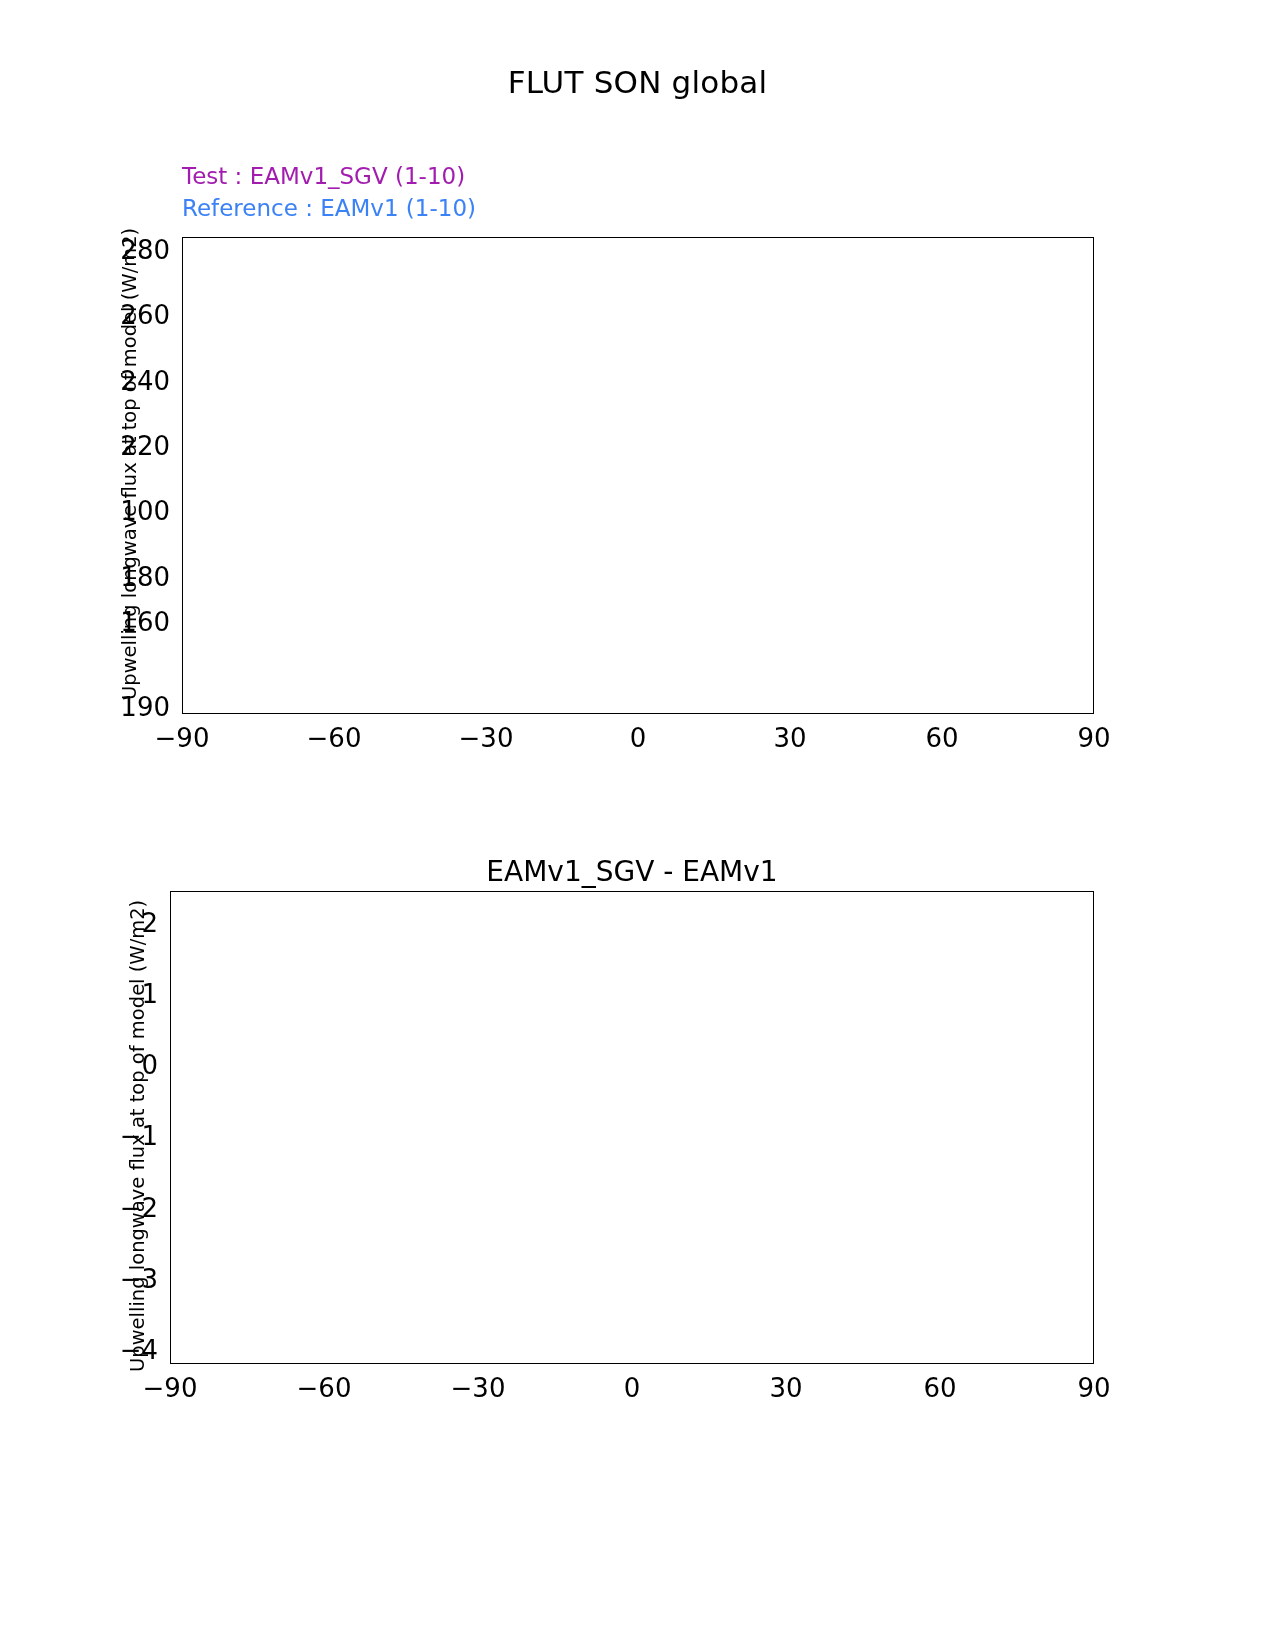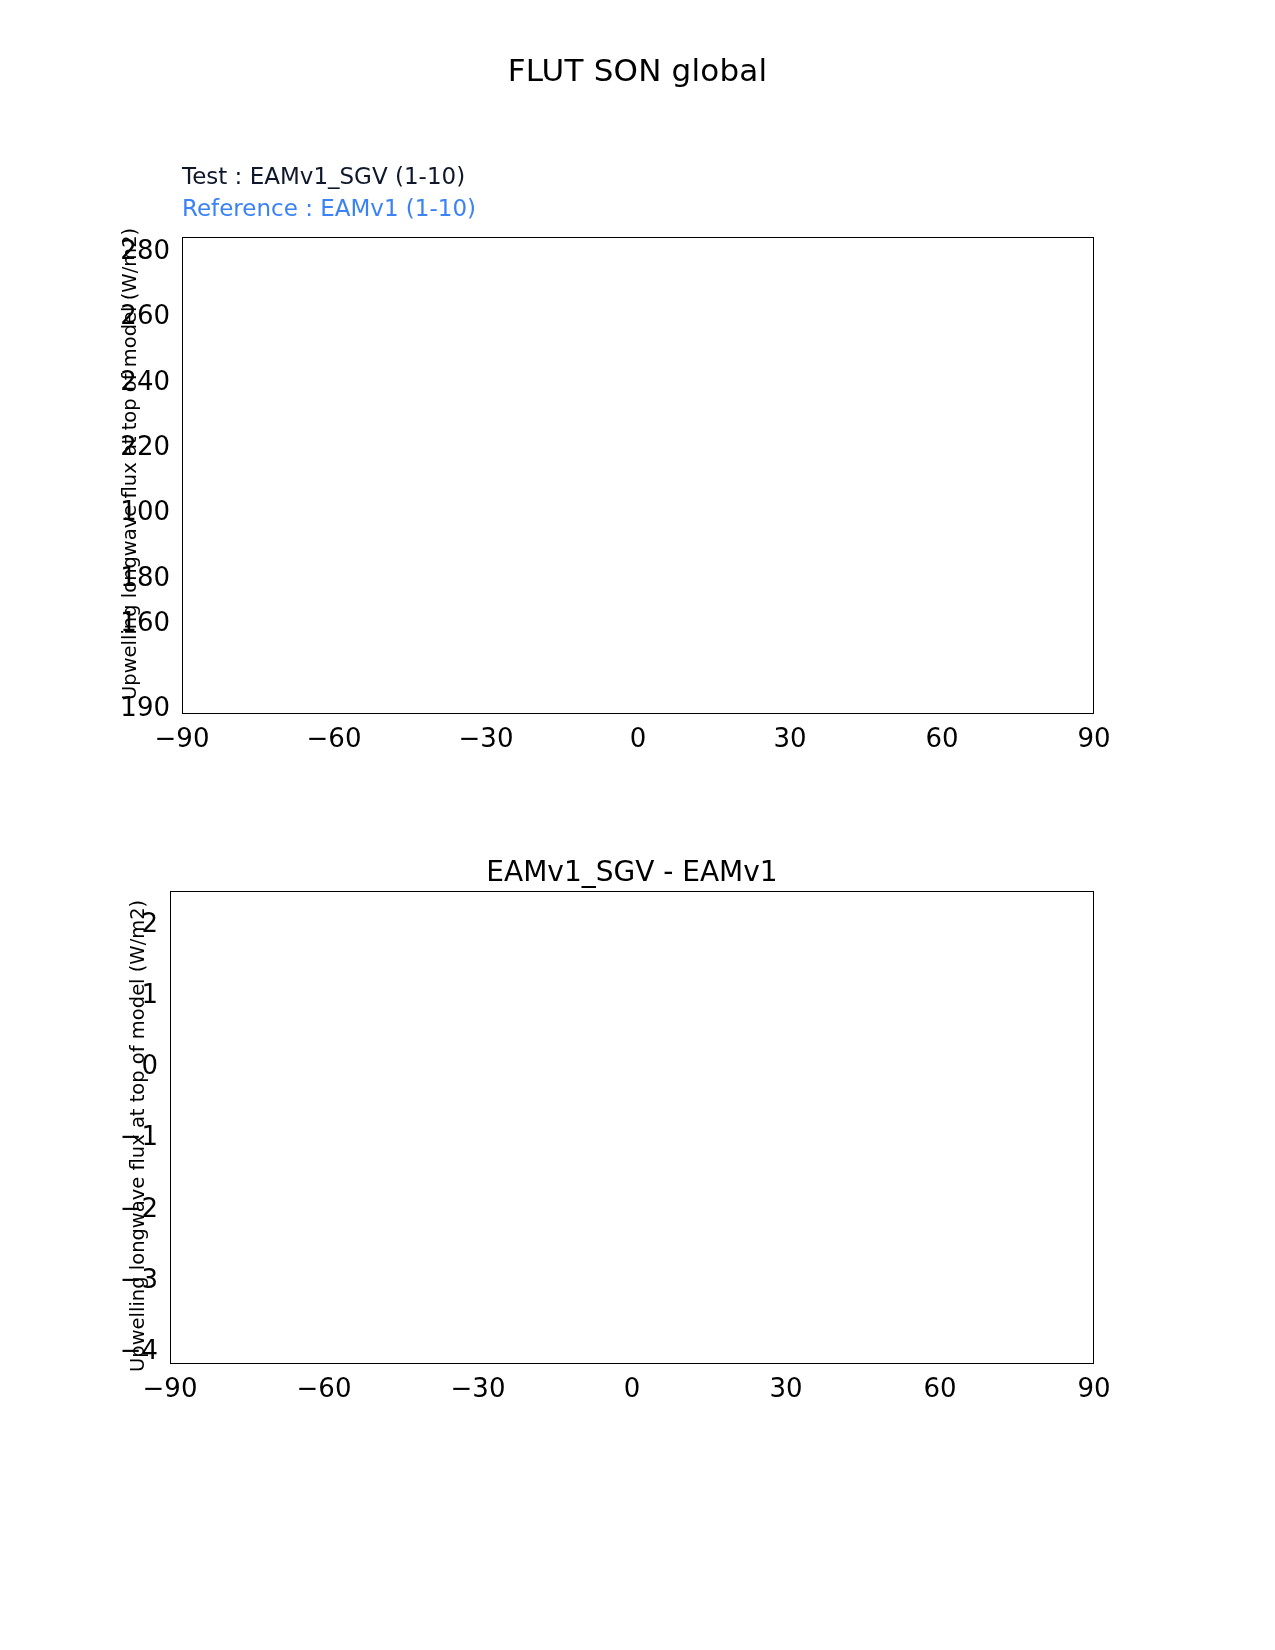--- a/index.html
+++ b/index.html
@@ -17,21 +17,21 @@
   }
   .figure {
     position: absolute;
     left: 0; top: 0;
     width: 1275px;
     height: 1650px;
   }
   #fig-title {
     position: absolute;
     left: 0;
-    top: 52px;
+    top: 64px;
     width: 1275px;
     text-align: center;
     font-size: 31px;
     letter-spacing: 0.2px;
   }
   
   #panel-top {
     position: absolute;
     left: 182px;
     top: 237px;
@@ -47,21 +47,21 @@
     box-sizing: border-box;
     background: #ffffff;
   }
   .legend-top {
     position: absolute;
     left: 182px;
     top: 160px;
     font-size: 23px;
     line-height: 32px;
   }
-  .legend-test { color: #0f172a; }
+  .legend-test { color: #a21caf; }
   .legend-ref { color: #3b82f6; }
 
   
   .ylabel {
     position: absolute;
     transform-origin: 0 0;
     transform: rotate(-90deg);
     font-size: 19.5px;
     white-space: nowrap;
   }

